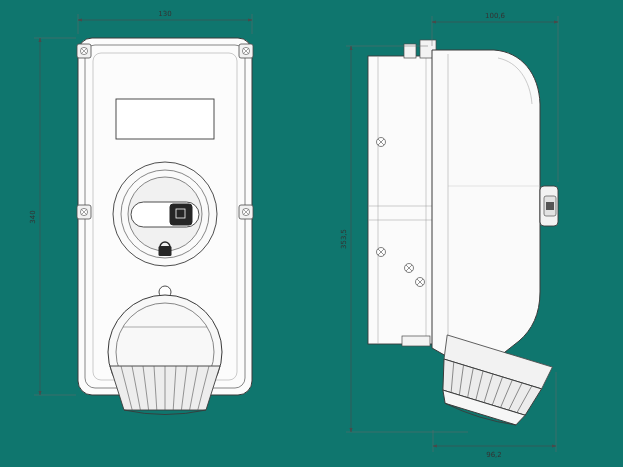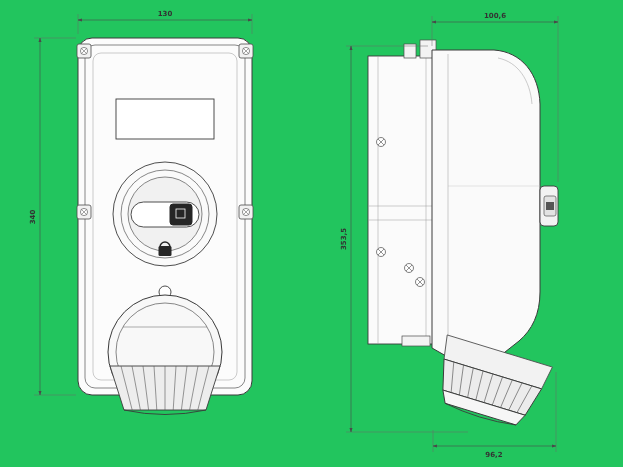--- a/index.html
+++ b/index.html
@@ -1,22 +1,21 @@
 <!DOCTYPE html>
 <html><head>
 <meta charset="utf-8">
 <style>
   html, body { margin: 0; padding: 0; background: #ffffff; }
   .canvas {
     width: 623px; height: 467px;
     position: relative;
-    background: #22c55e;
+    background: #0f766e;
     font-family: "DejaVu Sans", sans-serif;
     overflow: hidden;
-    font-weight: bold;
   }
   svg { display: block; }
   text.dim {
     font-family: "DejaVu Sans", sans-serif;
     font-size: 7px;
     fill: #333333;
   }
 </style>
 </head>
 <body>

